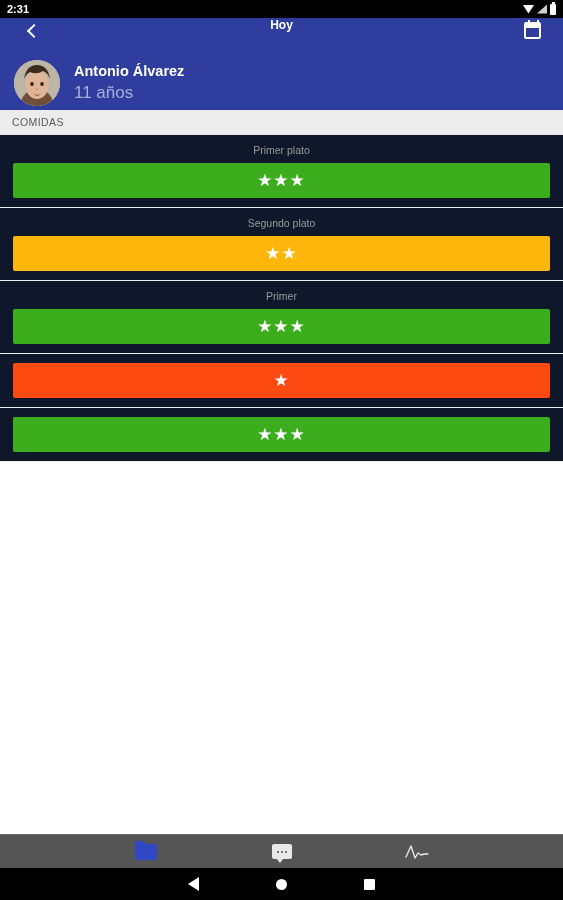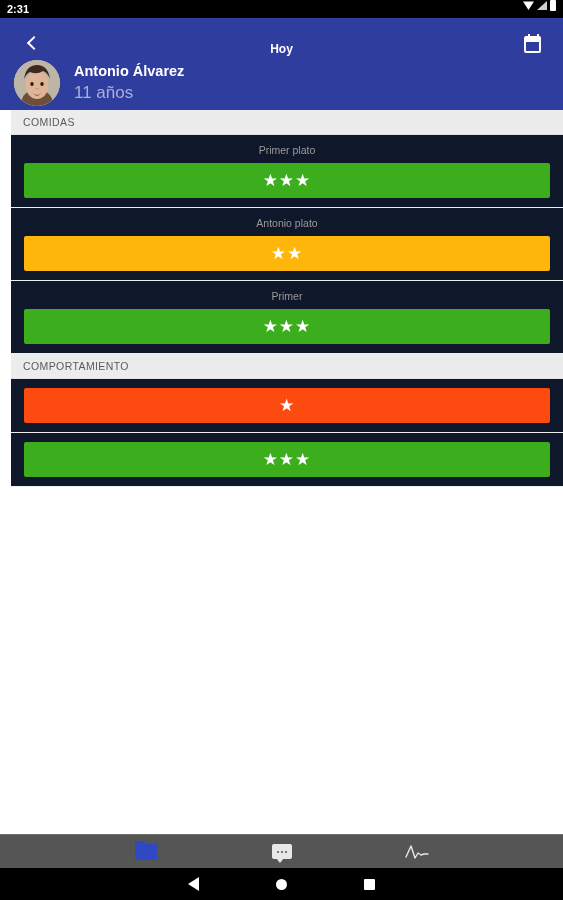--- a/index.html
+++ b/index.html
@@ -13,21 +13,21 @@
     position: relative;
     width: 563px; height: 900px;
     display: flex; flex-direction: column;
     background: #ffffff;
   }
 
   
   .statusbar {
     height: 18px; flex: 0 0 18px;
     background: #000000;
-    display: flex; align-items: flex-start;
+    display: flex; align-items: center;
     padding: 0 7px;
     color: #ffffff;
   }
   .statusbar .clock {
     font-size: 11px; font-weight: bold;
     letter-spacing: 0px;
     line-height: 18px;
   }
   .statusbar .sb-right {
     margin-left: auto;
@@ -56,21 +56,21 @@
   }
 
   
   .appbar {
     flex: 0 0 92px;
     background: #2f3d9e;
     position: relative;
   }
   .appbar-top {
     height: 38px;
-    display: flex; align-items: flex-end;
+    display: flex; align-items: flex-start;
     padding: 0 19px;
     position: relative;
   }
   .back-btn {
     width: 26px; height: 26px;
     display: flex; align-items: center; justify-content: center;
     cursor: pointer;
   }
   .chev {
     width: 10px; height: 10px;
@@ -171,21 +171,20 @@
     border-radius: 50%;
     background: #d8d8d8;
     border: 1px solid #c6c6c6;
   }
 
   
   .content {
     flex: 1 1 auto;
     background: #ffffff;
     overflow: hidden;
-    margin-left: 11px;
   }
   .section-header {
     background: #ececec;
     height: 25px;
     display: flex; align-items: center;
     padding: 0 12px;
     border-bottom: 1px solid #e0e0e0;
   }
   .section-header span {
     color: #5a5a5a;
@@ -342,34 +341,31 @@
       <div class="section-header">
         <span>COMIDAS</span>
       </div>
       <div class="item">
         <div class="item-label">Primer plato</div>
         <div class="rating-bar" style="background: rgb(60, 174, 30);">
           <div class="stars">★★★</div>
         </div>
       </div>
       <div class="item">
-        <div class="item-label">Antonio plato</div>
+        <div class="item-label">Segundo plato</div>
         <div class="rating-bar" style="background: rgb(255, 182, 10);">
           <div class="stars">★★</div>
         </div>
       </div>
       <div class="item">
         <div class="item-label">Primer</div>
         <div class="rating-bar" style="background: rgb(60, 174, 30);">
           <div class="stars">★★★</div>
         </div>
       </div>
-      <div class="section-header">
-        <span>COMPORTAMIENTO</span>
-      </div>
       <div class="item">
         <div class="rating-bar" style="background: rgb(252, 74, 17);">
           <div class="stars">★</div>
         </div>
       </div>
       <div class="item">
         <div class="rating-bar" style="background: rgb(60, 174, 30);">
           <div class="stars">★★★</div>
         </div>
       </div>

